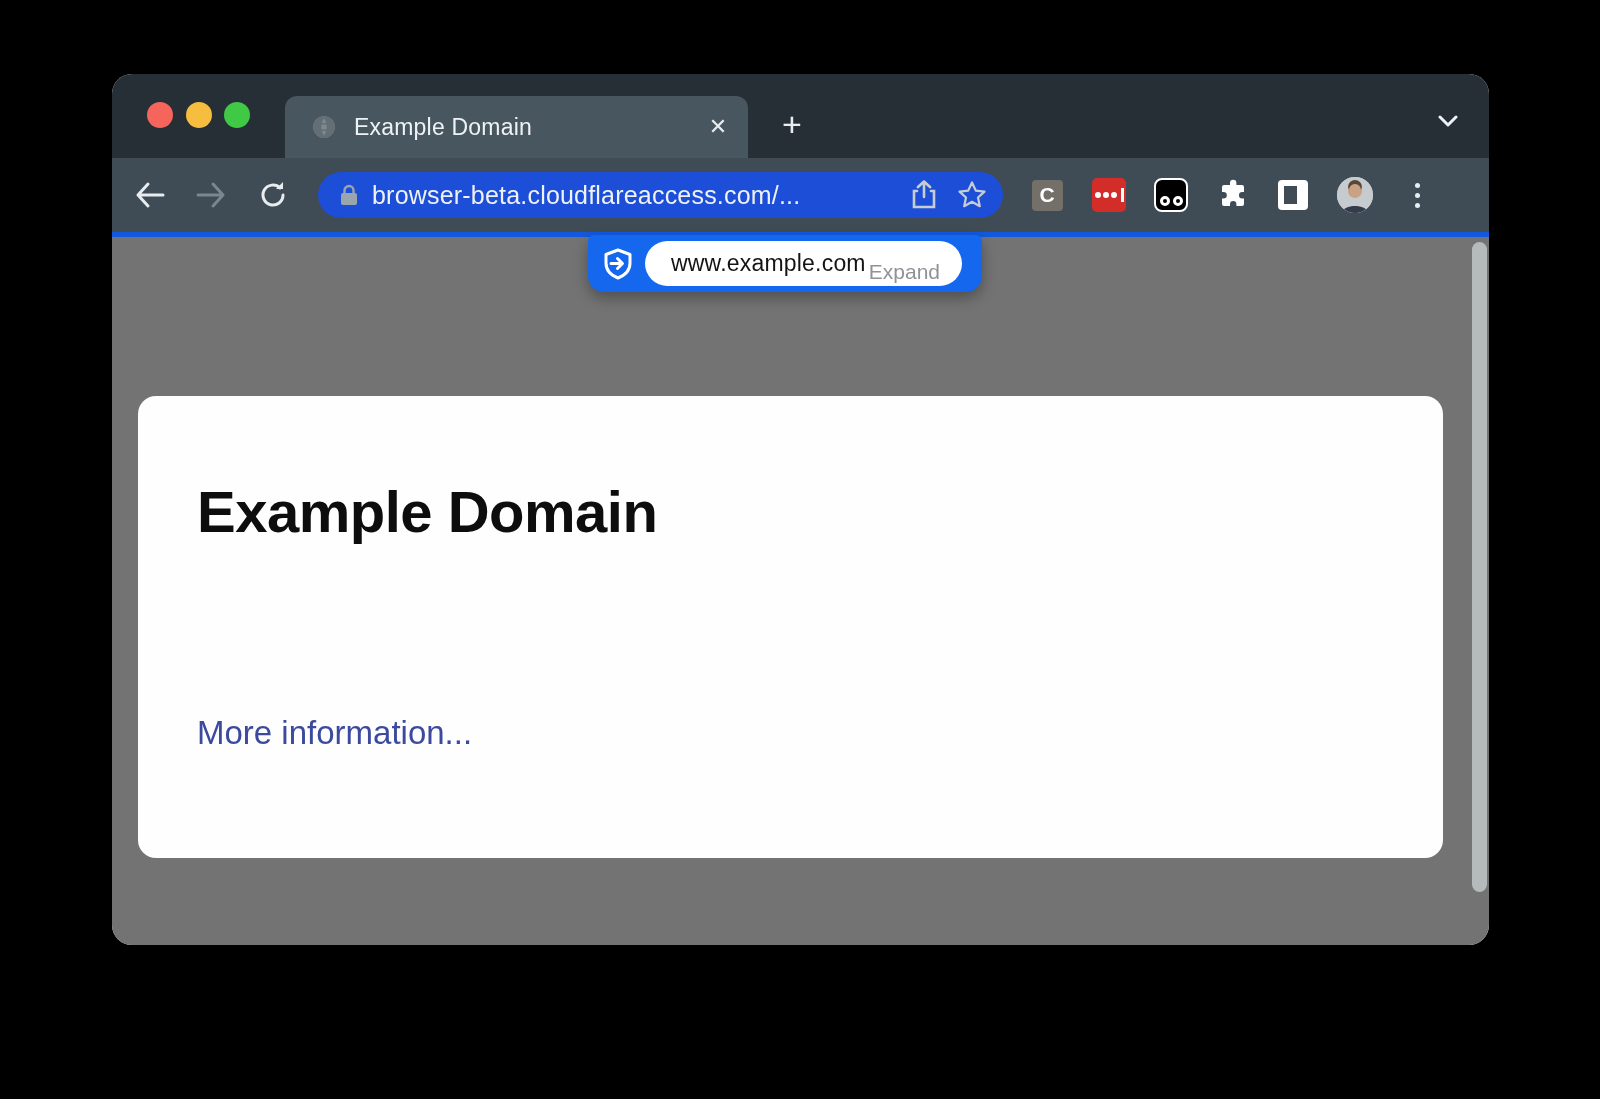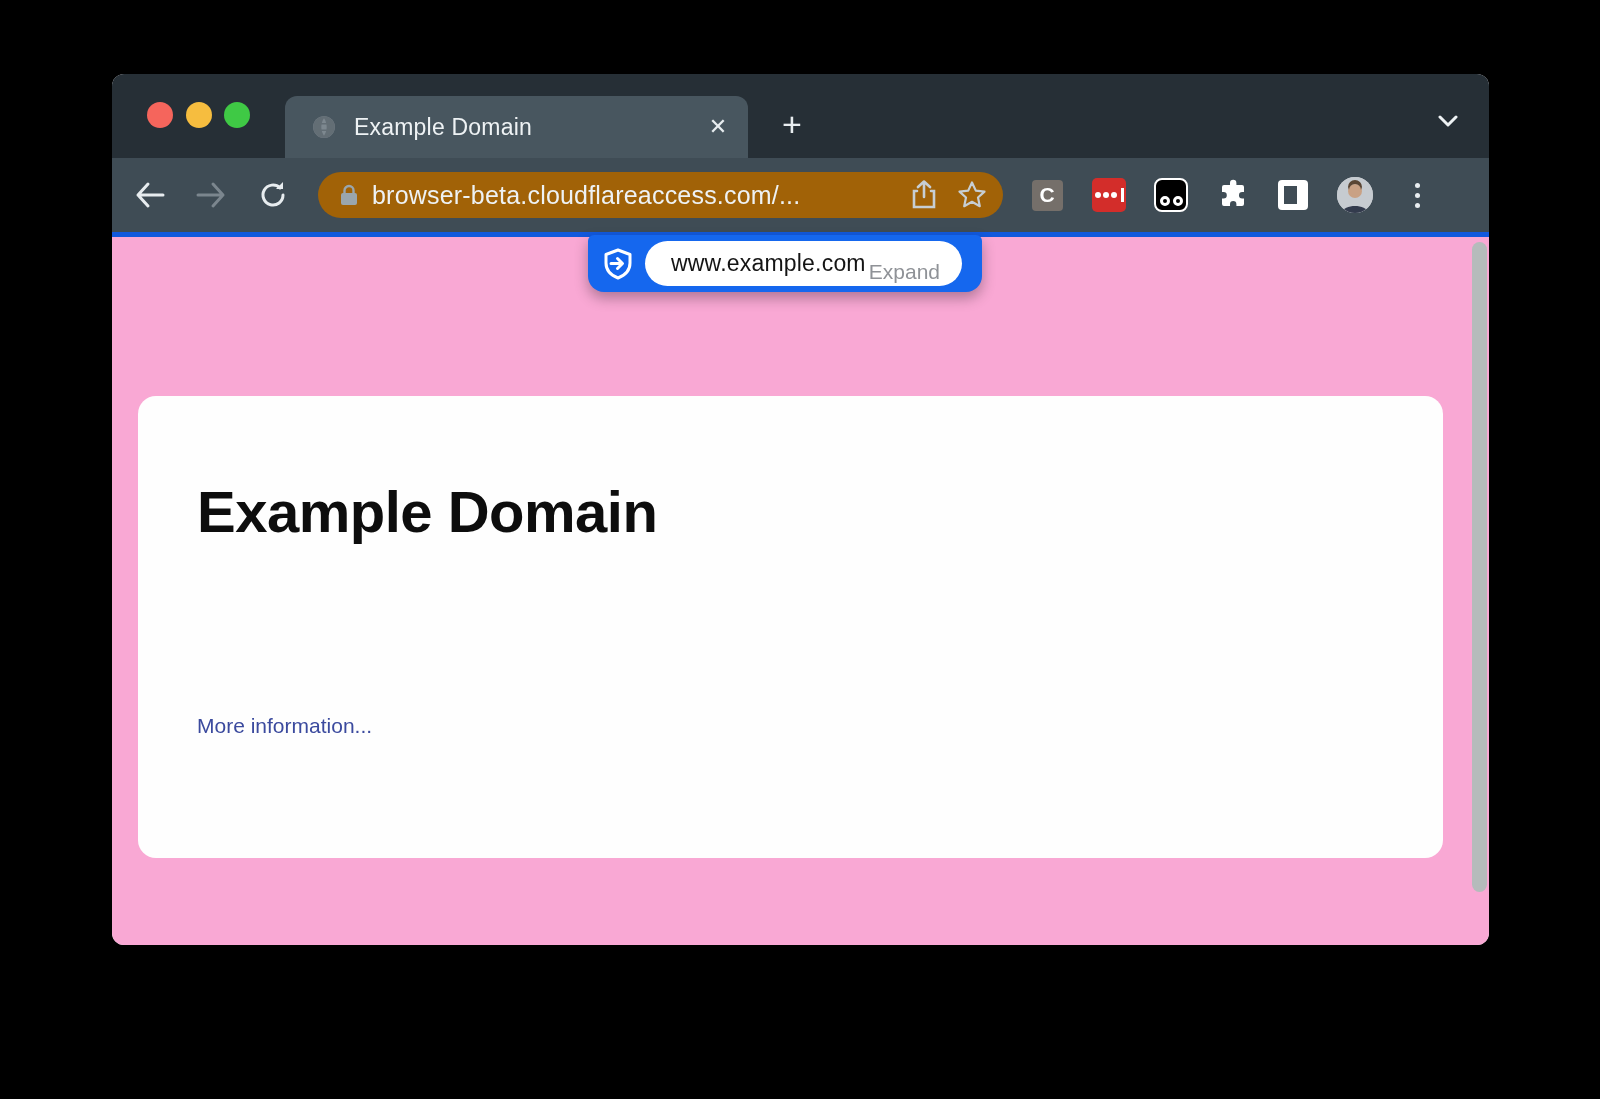--- a/index.html
+++ b/index.html
@@ -6,21 +6,21 @@
   html,body { margin:0; padding:0; }
   body {
     width:1600px; height:1099px; position:relative;
     background:#000; overflow:hidden;
     font-family:"Liberation Sans", sans-serif;
   }
 
   
   .window {
     position:absolute; left:112px; top:74px; width:1377px; height:871px;
-    border-radius:12px; overflow:hidden; background:#f0eff2;
+    border-radius:20px; overflow:hidden; background:#f0eff2;
   }
 
   
   .tabstrip { position:absolute; left:0; top:0; width:100%; height:84px; background:#262f36; }
   .traffic { position:absolute; width:26px; height:26px; border-radius:50%; top:28px; }
   .t-red    { left:35px;  background:#f5655c; }
   .t-yellow { left:74px;  background:#f6bd3f; }
   .t-green  { left:112px; background:#3fc945; }
 
   .tab {
@@ -50,21 +50,21 @@
   .nav-btn {
     position:absolute; top:16px; width:42px; height:42px;
     display:flex; align-items:center; justify-content:center; cursor:pointer;
   }
   .nav-back    { left:17px; }
   .nav-forward { left:78px; }
   .nav-reload  { left:140px; }
 
   .urlbar {
     position:absolute; left:206px; top:14px; width:685px; height:46px;
-    background:#a16207; border-radius:23px;
+    background:#1d4ed8; border-radius:23px;
     display:flex; align-items:center; cursor:text;
   }
   .lock-icon { margin-left:22px; width:18px; height:22px; }
   .url-text {
     margin-left:14px; color:#eef2f4; font-size:25px; letter-spacing:.2px;
     white-space:nowrap; overflow:hidden; flex:1;
   }
   .url-action { width:34px; height:34px; margin-right:14px; display:flex; align-items:center; justify-content:center; cursor:pointer; flex:none; }
 
   .ext-btn {
@@ -98,21 +98,21 @@
   .frame-badge { width:30px; height:30px; border-radius:4px; background:#fff; position:relative; }
   .frame-badge .inner { position:absolute; left:6px; top:6px; width:13px; height:18px; background:#3f4c55; }
   .avatar { width:36px; height:36px; border-radius:50%; overflow:hidden; background:#c9cdd1; }
   .menu-dots { display:flex; flex-direction:column; gap:5px; }
   .menu-dots i { width:5px; height:5px; border-radius:50%; background:#e8edf0; }
 
   
   .blue-line { position:absolute; left:0; top:158px; width:100%; height:5px; background:#1259dd; }
 
   
-  .viewport { position:absolute; left:0; top:163px; width:100%; height:708px; background:#f9a8d4; }
+  .viewport { position:absolute; left:0; top:163px; width:100%; height:708px; background:#737373; }
 
   .isolation-pill {
     position:absolute; left:476px; top:-2px; width:394px; height:57px;
     background:#1567ee; border-radius:6px 6px 16px 16px;
     box-shadow:0 6px 14px rgba(0,0,0,.30);
     display:flex; align-items:center;
   }
   .shield-wrap { margin-left:15px; width:30px; height:32px; }
   .pill-inner {
     position:absolute; left:57px; top:6px; width:317px; height:45px;
@@ -130,21 +130,21 @@
   .page-heading {
     position:absolute; left:59px; top:82px; margin:0;
     font-size:58px; font-weight:bold; color:#0d0d0d; letter-spacing:-.5px;
   }
   .page-paragraph {
     position:absolute; left:59px; top:208px; margin:0; width:1160px;
     font-size:28.5px; line-height:38px; color:#1d1d1f;
   }
   .page-link {
     position:absolute; left:59px; top:318px;
-    font-size:21px; color:#3b4a9e; text-decoration:none; cursor:pointer;
+    font-size:33px; color:#3b4a9e; text-decoration:none; cursor:pointer;
   }
 
   .scrollbar-thumb {
     position:absolute; left:1360px; top:5px; width:15px; height:650px;
     background:#b5bbbb; border-radius:8px; cursor:grab;
   }
 </style>
 </head>
 <body>
 

